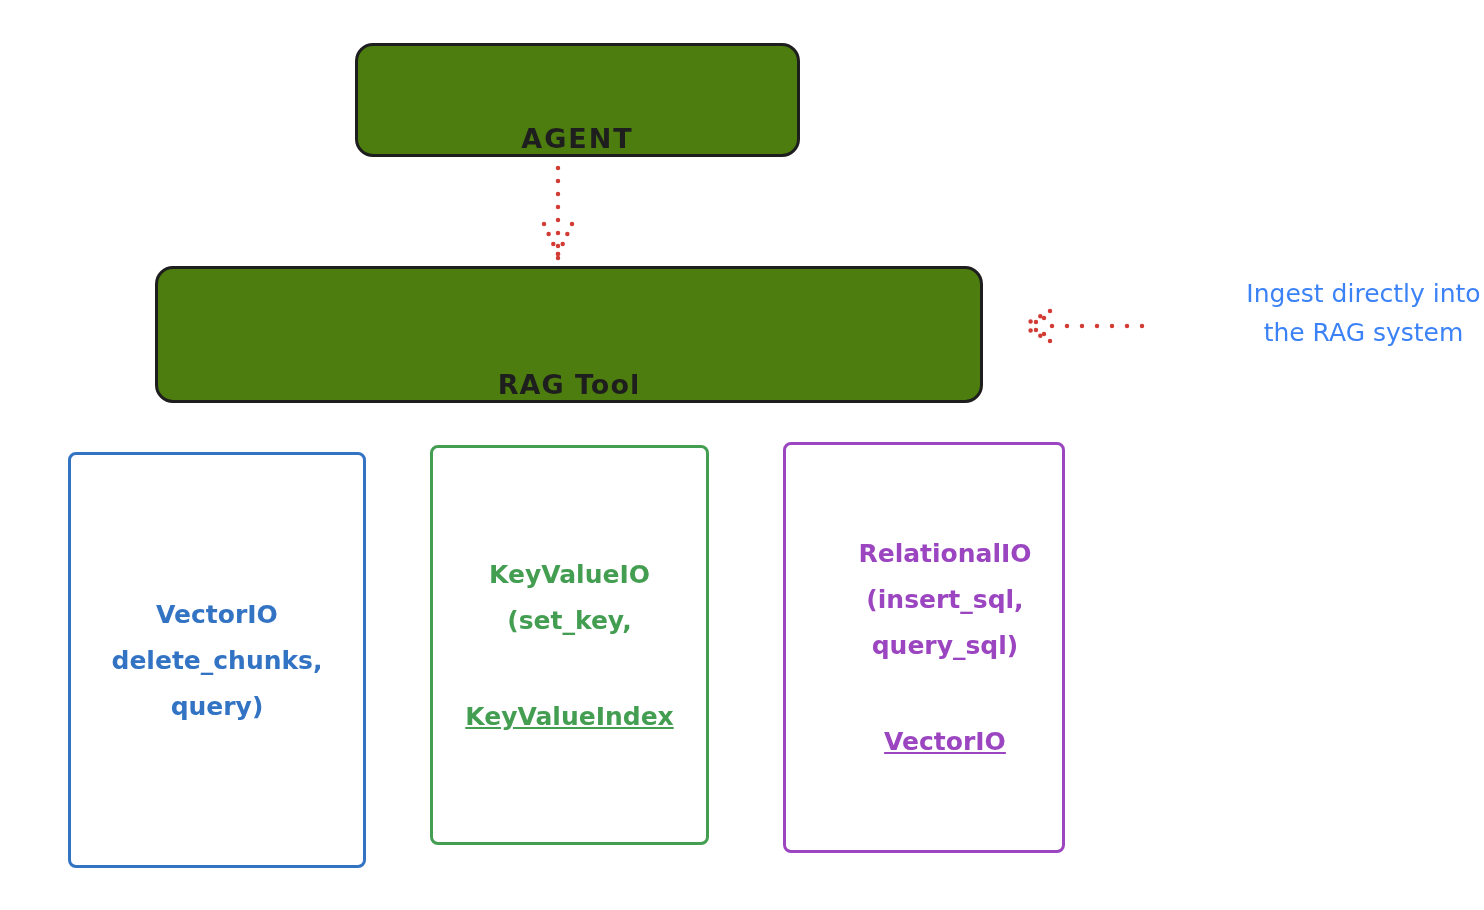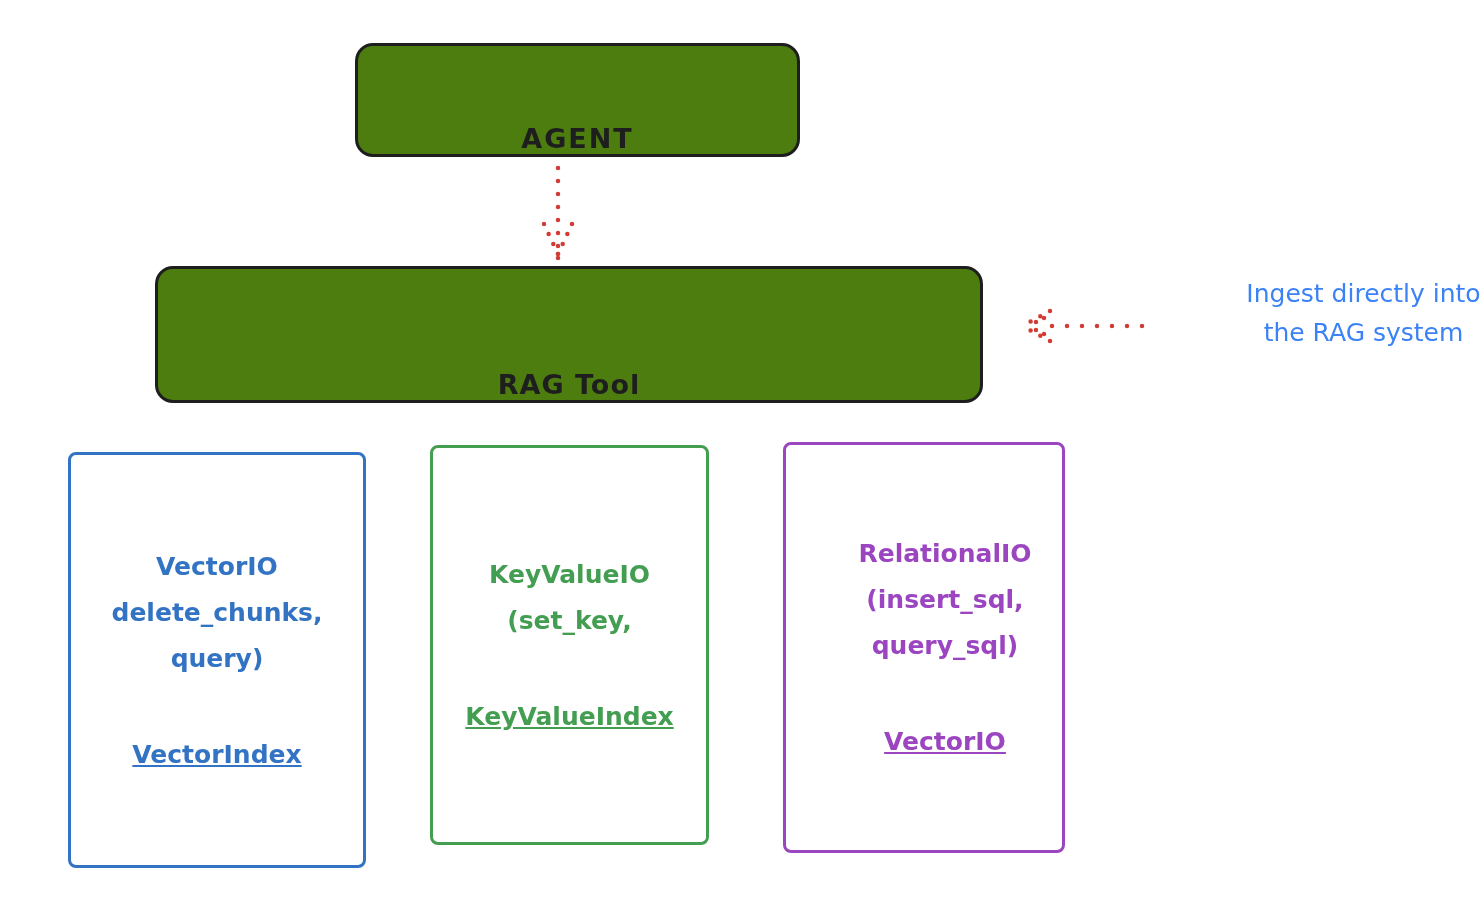--- a/index.html
+++ b/index.html
@@ -103,21 +103,20 @@
 
   <div class="annotation">
     <div>Ingest directly into</div>
     <div>the RAG system</div>
   </div>
 
   <div class="card" id="card-vector">
     <div>VectorIO</div>
     <div>delete_chunks,</div>
     <div>query)</div>
-    <div class="card-footer">VectorIndex</div>
   </div>
 
   <div class="card" id="card-keyvalue">
     <div>KeyValueIO</div>
     <div>(set_key,</div>
     <div class="card-footer">KeyValueIndex</div>
   </div>
 
   <div class="card" id="card-relational">
     <div>RelationalIO</div>

